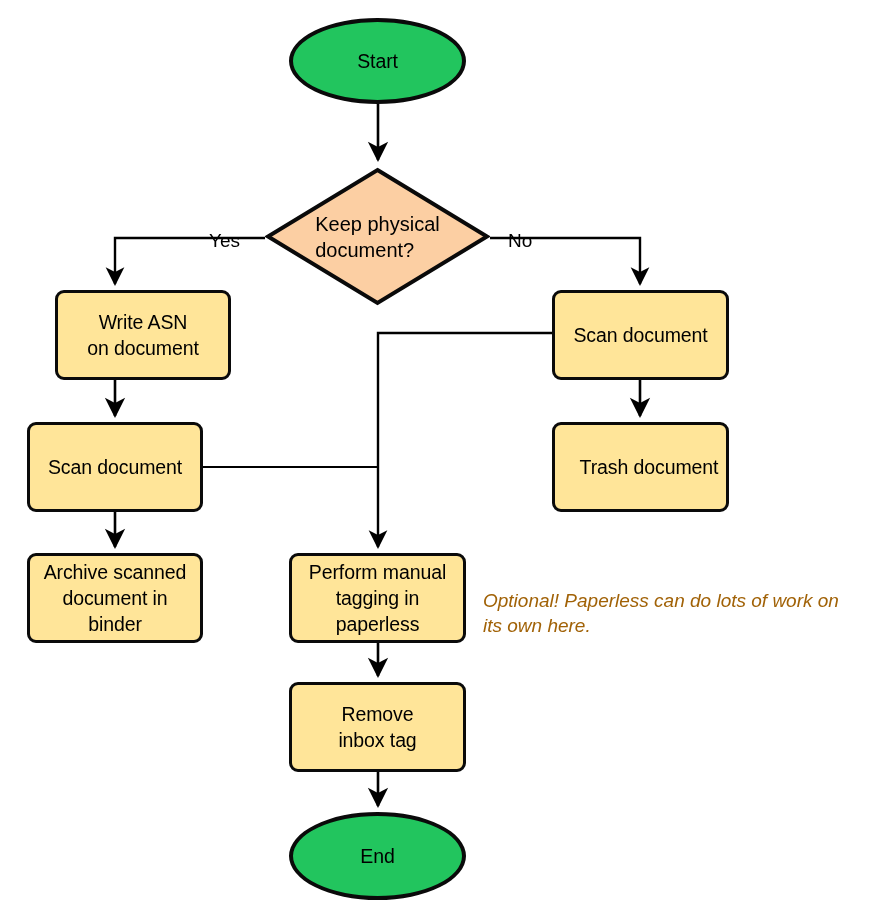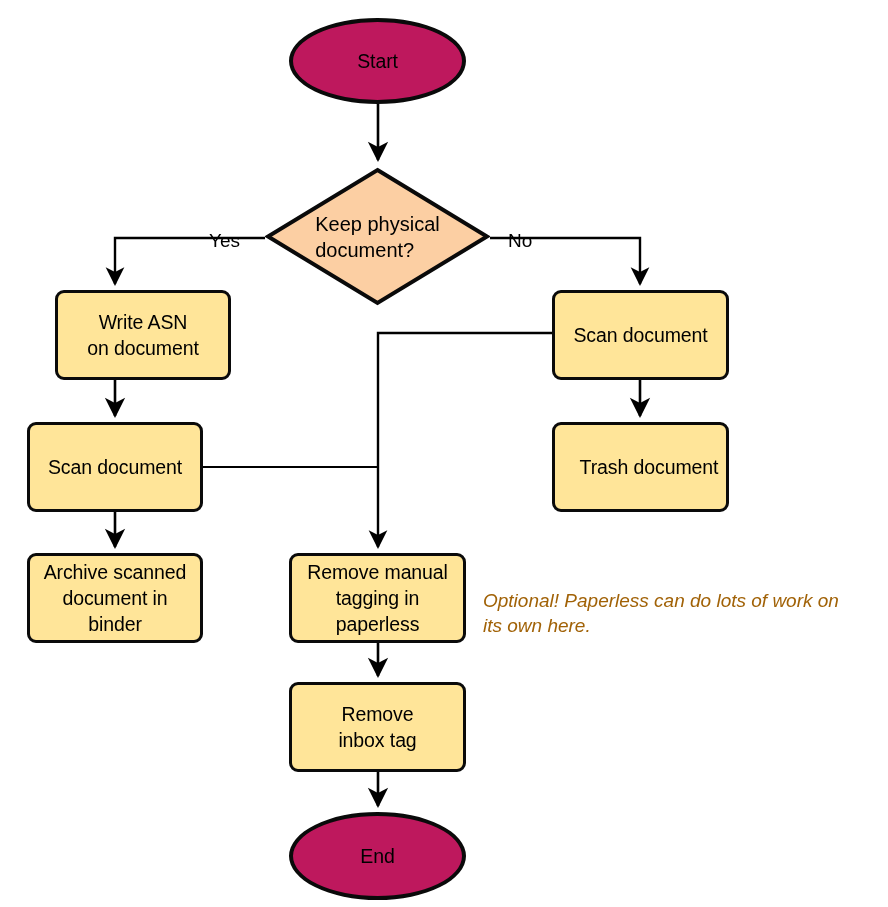--- a/index.html
+++ b/index.html
@@ -39,21 +39,21 @@
     justify-content: center;
     text-align: center;
     border: 3px solid #000000;
     font-size: 19.5px;
     line-height: 26px;
     letter-spacing: -0.1px;
     white-space: pre-line;
   }
   .terminator {
     border-radius: 50%;
-    background: #be185d;
+    background: #22c55e;
     border-color: #0a0a0a;
     border-width: 4px;
   }
   .process {
     border-radius: 9px;
     background: #ffe599;
     border-color: #0a0a0a;
     border-width: 3.5px;
   }
   .decision-wrap {
@@ -150,21 +150,21 @@
   <div class="node process" style="left:27px; top:422px; width:176px; height:90px;">Scan document</div>
 
   <div class="node process" style="left:27px; top:553px; width:176px; height:90px;">Archive scanned
 document in
 binder</div>
 
   <div class="node process" style="left:552px; top:290px; width:177px; height:90px;">Scan document</div>
 
   <div class="node process" style="left:552px; top:422px; width:177px; height:90px;padding-left:17px;">Trash document</div>
 
-  <div class="node process" style="left:289px; top:553px; width:177px; height:90px;">Remove manual
+  <div class="node process" style="left:289px; top:553px; width:177px; height:90px;">Perform manual
 tagging in
 paperless</div>
 
   <div class="node process" style="left:289px; top:682px; width:177px; height:90px;">Remove
 inbox tag</div>
 
   <div class="node terminator" style="left:289px; top:812px; width:177px; height:88px;">End</div>
 
   <div class="annotation" style="left:483px; top:588px; width:400px;">Optional! Paperless can do lots of work on
 its own here.</div>

